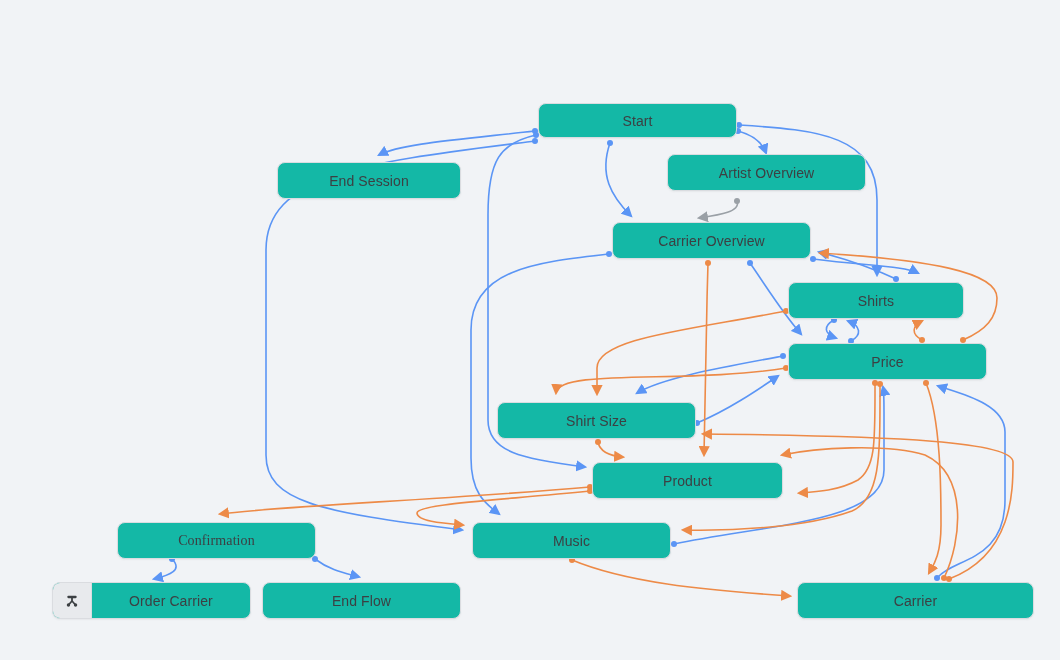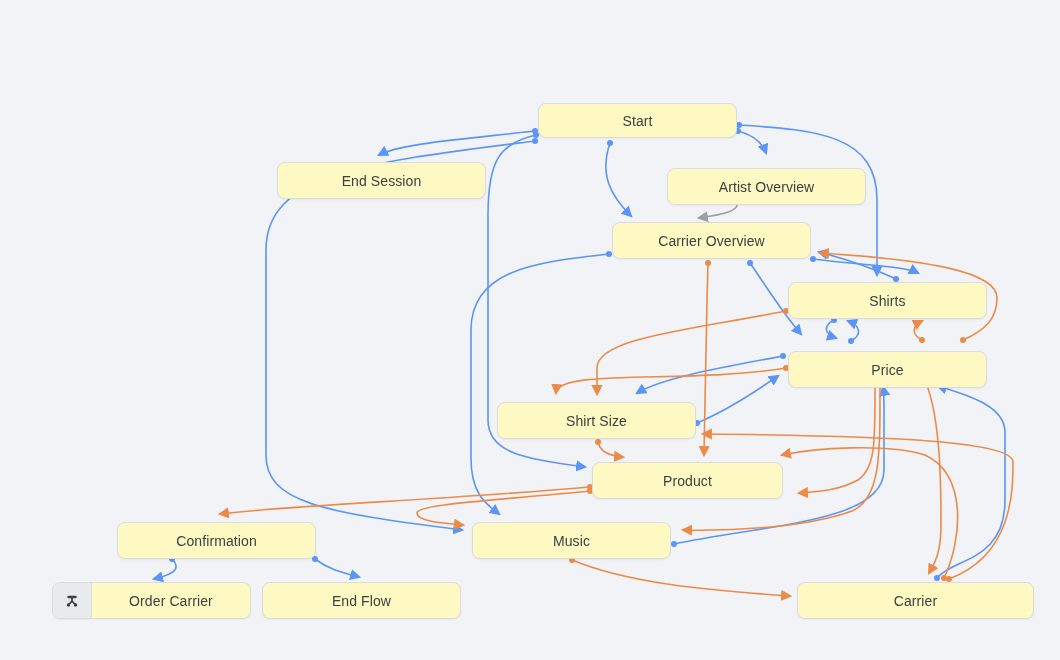--- a/index.html
+++ b/index.html
@@ -6,21 +6,21 @@
   body{
     width:1060px;height:660px;
     background:#f1f3f6;
     font-family:"Liberation Sans", sans-serif;
     position:relative;overflow:hidden;
   }
   #flow-canvas{position:absolute;inset:0;width:1060px;height:660px;}
   #edges-layer{position:absolute;left:0;top:0;z-index:1;}
   .node{
     position:absolute;z-index:2;
-    background:#fef9c3;
+    background:#14b8a6;
     border:1px solid #dadce0;
     border-radius:8px;
     box-sizing:border-box;
     display:flex;align-items:center;justify-content:center;
     font-size:14px;color:#3c4043;
     box-shadow:0 1px 2px rgba(60,64,67,.06);
     cursor:pointer;
   }
   .node .label{
     flex:1;text-align:center;
@@ -118,42 +118,42 @@
         <path d="M572,560 C625,582 700,590 790,596" fill="none" stroke="#ed8a47" stroke-width="1.6" marker-end="url(#arrow-orange)"></path>
         <circle cx="572" cy="560" r="3" fill="#ed8a47"></circle>
         <path d="M880,384 C880,455 881,498 852,511 C805,528 730,531 683,530" fill="none" stroke="#ed8a47" stroke-width="1.6" marker-end="url(#arrow-orange)"></path>
         <circle cx="880" cy="384" r="3" fill="#ed8a47"></circle>
       </g>
   </svg>
   <div id="nodes-layer">
       <div class="node" style="left: 538px; top: 103px; width: 199px; height: 35px;">
         <span class="label">Start</span>
       </div>
-      <div class="node" style="left: 277px; top: 162px; width: 209px; height: 37px;">
+      <div class="node" style="left: 277px; top: 162px; width: 184px; height: 37px;">
         <span class="label">End Session</span>
       </div>
-      <div class="node" style="left: 667px; top: 168px; width: 199px; height: 37px;">
+      <div class="node" style="left: 667px; top: 154px; width: 199px; height: 37px;">
         <span class="label">Artist Overview</span>
       </div>
       <div class="node" style="left: 612px; top: 222px; width: 199px; height: 37px;">
         <span class="label">Carrier Overview</span>
       </div>
-      <div class="node" style="left: 788px; top: 282px; width: 199px; height: 37px;">
+      <div class="node" style="left: 788px; top: 282px; width: 176px; height: 37px;">
         <span class="label">Shirts</span>
       </div>
-      <div class="node" style="left: 788px; top: 343px; width: 199px; height: 37px; margin-top: 8px;">
+      <div class="node" style="left: 788px; top: 343px; width: 199px; height: 37px;">
         <span class="label">Price</span>
       </div>
       <div class="node" style="left: 497px; top: 402px; width: 199px; height: 37px;">
         <span class="label">Shirt Size</span>
       </div>
       <div class="node" style="left: 592px; top: 462px; width: 191px; height: 37px;">
         <span class="label">Product</span>
       </div>
-      <div class="node" style="left: 117px; top: 522px; width: 199px; height: 37px;">
+      <div class="node" style="left: 117px; top: 522px; width: 199px; height: 37px; font-family: Liberation Serif, serif;">
         <span class="label">Confirmation</span>
       </div>
       <div class="node" style="left: 472px; top: 522px; width: 199px; height: 37px;">
         <span class="label">Music</span>
       </div>
       <div class="node" style="left: 52px; top: 582px; width: 199px; height: 37px;">
         <div class="icon-box">
           <svg width="16" height="16" viewBox="0 0 18 18">
             <line x1="5" y1="4.5" x2="13" y2="4.5" stroke="#3c4043" stroke-width="2.6" stroke-linecap="round"></line>
             <line x1="9" y1="5" x2="9" y2="9" stroke="#3c4043" stroke-width="2"></line>

